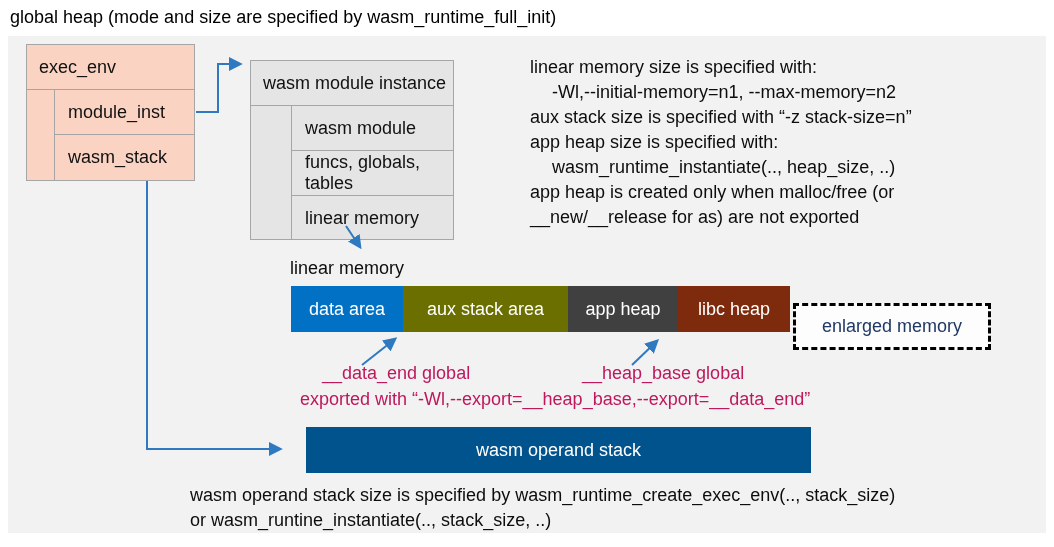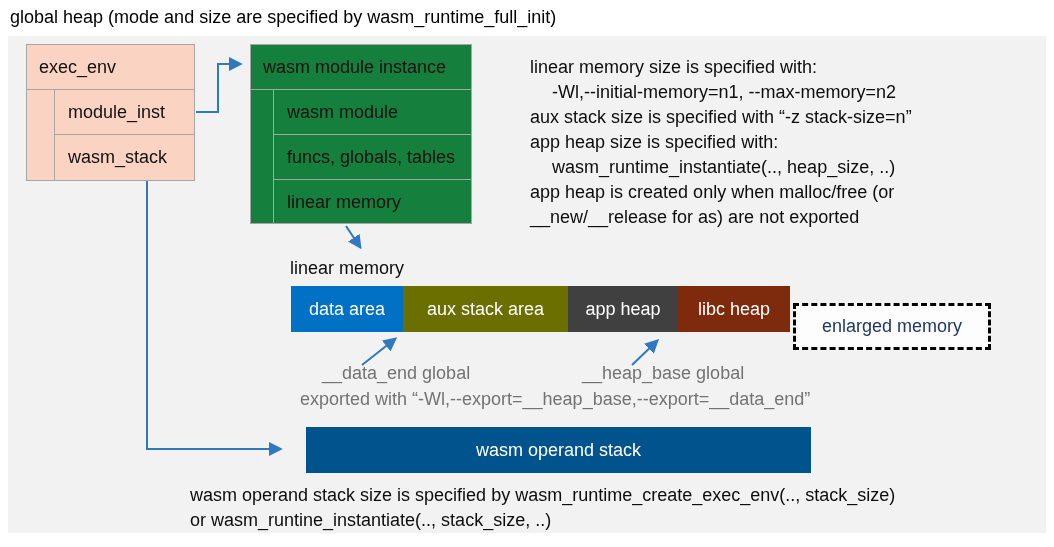--- a/index.html
+++ b/index.html
@@ -3,45 +3,45 @@
 <meta charset="utf-8">
 <style>
   html,body { margin:0; padding:0; background:#fff; }
   body { font-family:"Liberation Sans", sans-serif; }
   .page { position:relative; width:1054px; height:547px; background:#ffffff; overflow:hidden; color:#111; }
   .title { position:absolute; left:10px; top:7px; font-size:18px; color:#000; white-space:nowrap; }
   .panel { position:absolute; left:8px; top:36px; width:1038px; height:497px; background:#f2f2f2; }
 
   .box { position:absolute; border:1px solid #a6a6a6; box-sizing:border-box; }
   .exec { left:26px; top:44px; width:169px; height:137px; background:#fbd3c3; }
-  .mod  { left:250px; top:44px; width:222px; height:180px; background:#15803d; }
+  .mod  { left:250px; top:60px; width:204px; height:180px; background:#e5e5e5; }
   .box-header { height:45px; display:flex; align-items:center; padding-left:12px;
                 border-bottom:1px solid #a6a6a6; font-size:18px; box-sizing:border-box; }
   .box-row { display:flex; align-items:center; padding-left:13px; height:45px; box-sizing:border-box;
              border-left:1px solid #a6a6a6; border-bottom:1px solid #a6a6a6; font-size:18px; }
   .box-row:last-child { border-bottom:none;text-align:right; }
   .exec .box-row { margin-left:27px; }
-  .mod  .box-row { margin-left:22px; }
+  .mod  .box-row { margin-left:40px; }
   .mod  .box-row:last-child { height:44px; }
 
   .notes { position:absolute; left:530px; top:55px; font-size:18px; line-height:25px; white-space:nowrap; color:#0d0d0d; }
   .notes .indent { padding-left:22px; }
 
   .lm-label { position:absolute; left:290px; top:258px; font-size:18px; color:#0d0d0d; }
 
   .seg { position:absolute; top:286px; height:46px; display:flex; align-items:center; justify-content:center;
          color:#fff; font-size:18px; white-space:nowrap; }
   .seg-data { left:291px; width:112px; background:#0071C5; }
   .seg-aux  { left:403px; width:165px; background:#6A6F00; }
   .seg-app  { left:568px; width:110px; background:#404040; }
   .seg-libc { left:678px; width:112px; background:#7E2A0C; }
   .seg-enl  { left:793px; width:198px; top:303px; height:47px; background:#fdfdfd;
               border:3px dashed #000; box-sizing:border-box; color:#1F3864; }
 
-  .ann { position:absolute; font-size:18px; color:#737373; white-space:nowrap; }
+  .ann { position:absolute; font-size:18px; color:#be185d; white-space:nowrap; }
   .ann-data-end  { left:322px; top:363px; }
   .ann-heap-base { left:582px; top:363px; }
   .ann-exported  { left:300px; top:389px; }
 
   .opstack { position:absolute; left:306px; top:427px; width:505px; height:46px; background:#00538D;
              color:#fff; display:flex; align-items:center; justify-content:center; font-size:18px; }
 
   .bottom-note { position:absolute; left:190px; top:483px; font-size:18px; line-height:25px;
                  color:#0d0d0d; white-space:nowrap; }
 

